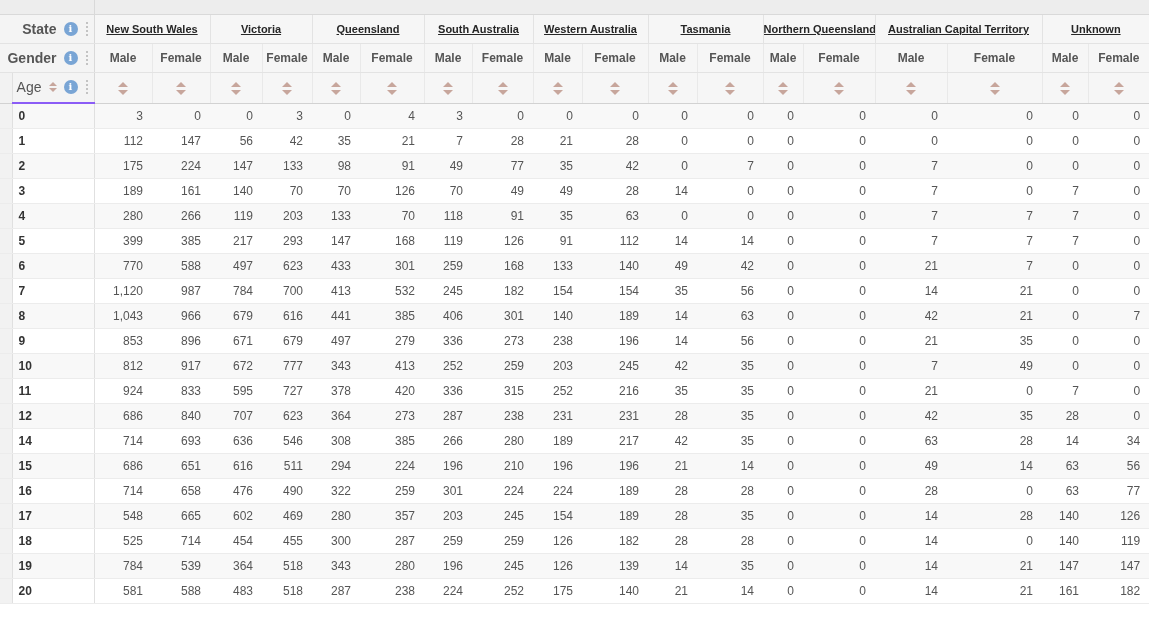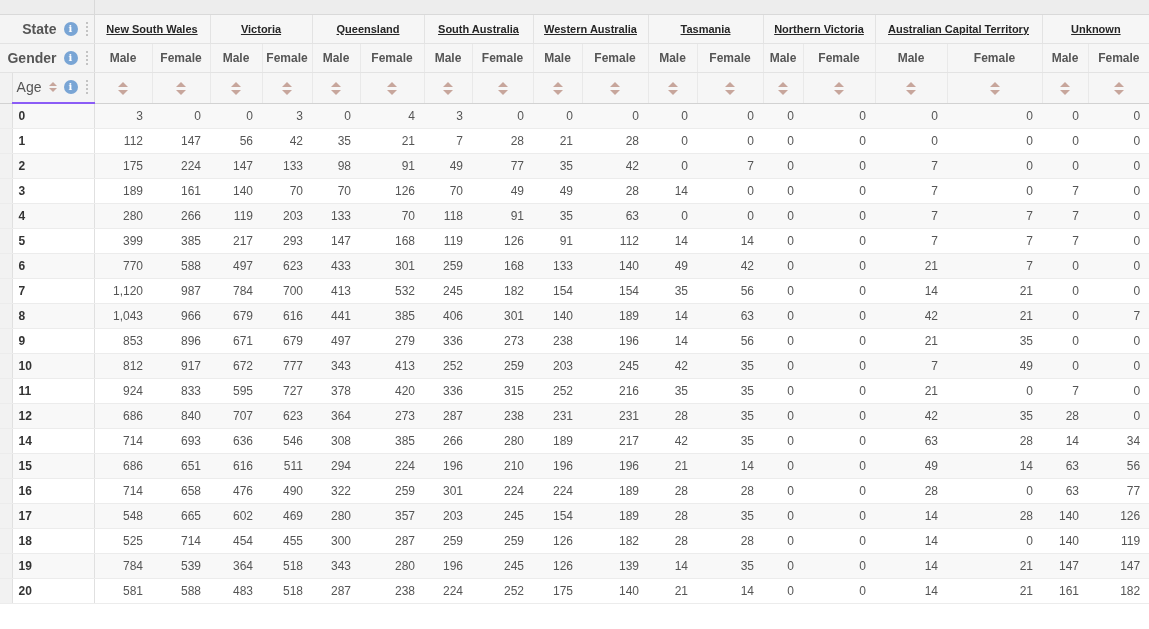--- a/index.html
+++ b/index.html
@@ -107,21 +107,21 @@
                 <b></b>
               </span>
         </span>
       </th>
     <th class="state-cell" colspan="2"><span class="state-link">New South Wales</span></th>
           <th class="state-cell" colspan="2"><span class="state-link">Victoria</span></th>
           <th class="state-cell" colspan="2"><span class="state-link">Queensland</span></th>
           <th class="state-cell" colspan="2"><span class="state-link">South Australia</span></th>
           <th class="state-cell" colspan="2"><span class="state-link">Western Australia</span></th>
           <th class="state-cell" colspan="2"><span class="state-link">Tasmania</span></th>
-          <th class="state-cell" colspan="2"><span class="state-link">Northern Victoria</span></th>
+          <th class="state-cell" colspan="2"><span class="state-link">Northern Queensland</span></th>
           <th class="state-cell" colspan="2"><span class="state-link">Australian Capital Territory</span></th>
           <th class="state-cell" colspan="2"><span class="state-link">Unknown</span></th>
         </tr>
     <tr id="gender-row">
       <th class="lh-cell" colspan="2">
         <span class="lh-inner">
           <span class="lh-label">Gender</span>
           <span class="info">i</span>
           <span class="grip">
                 <b></b>

